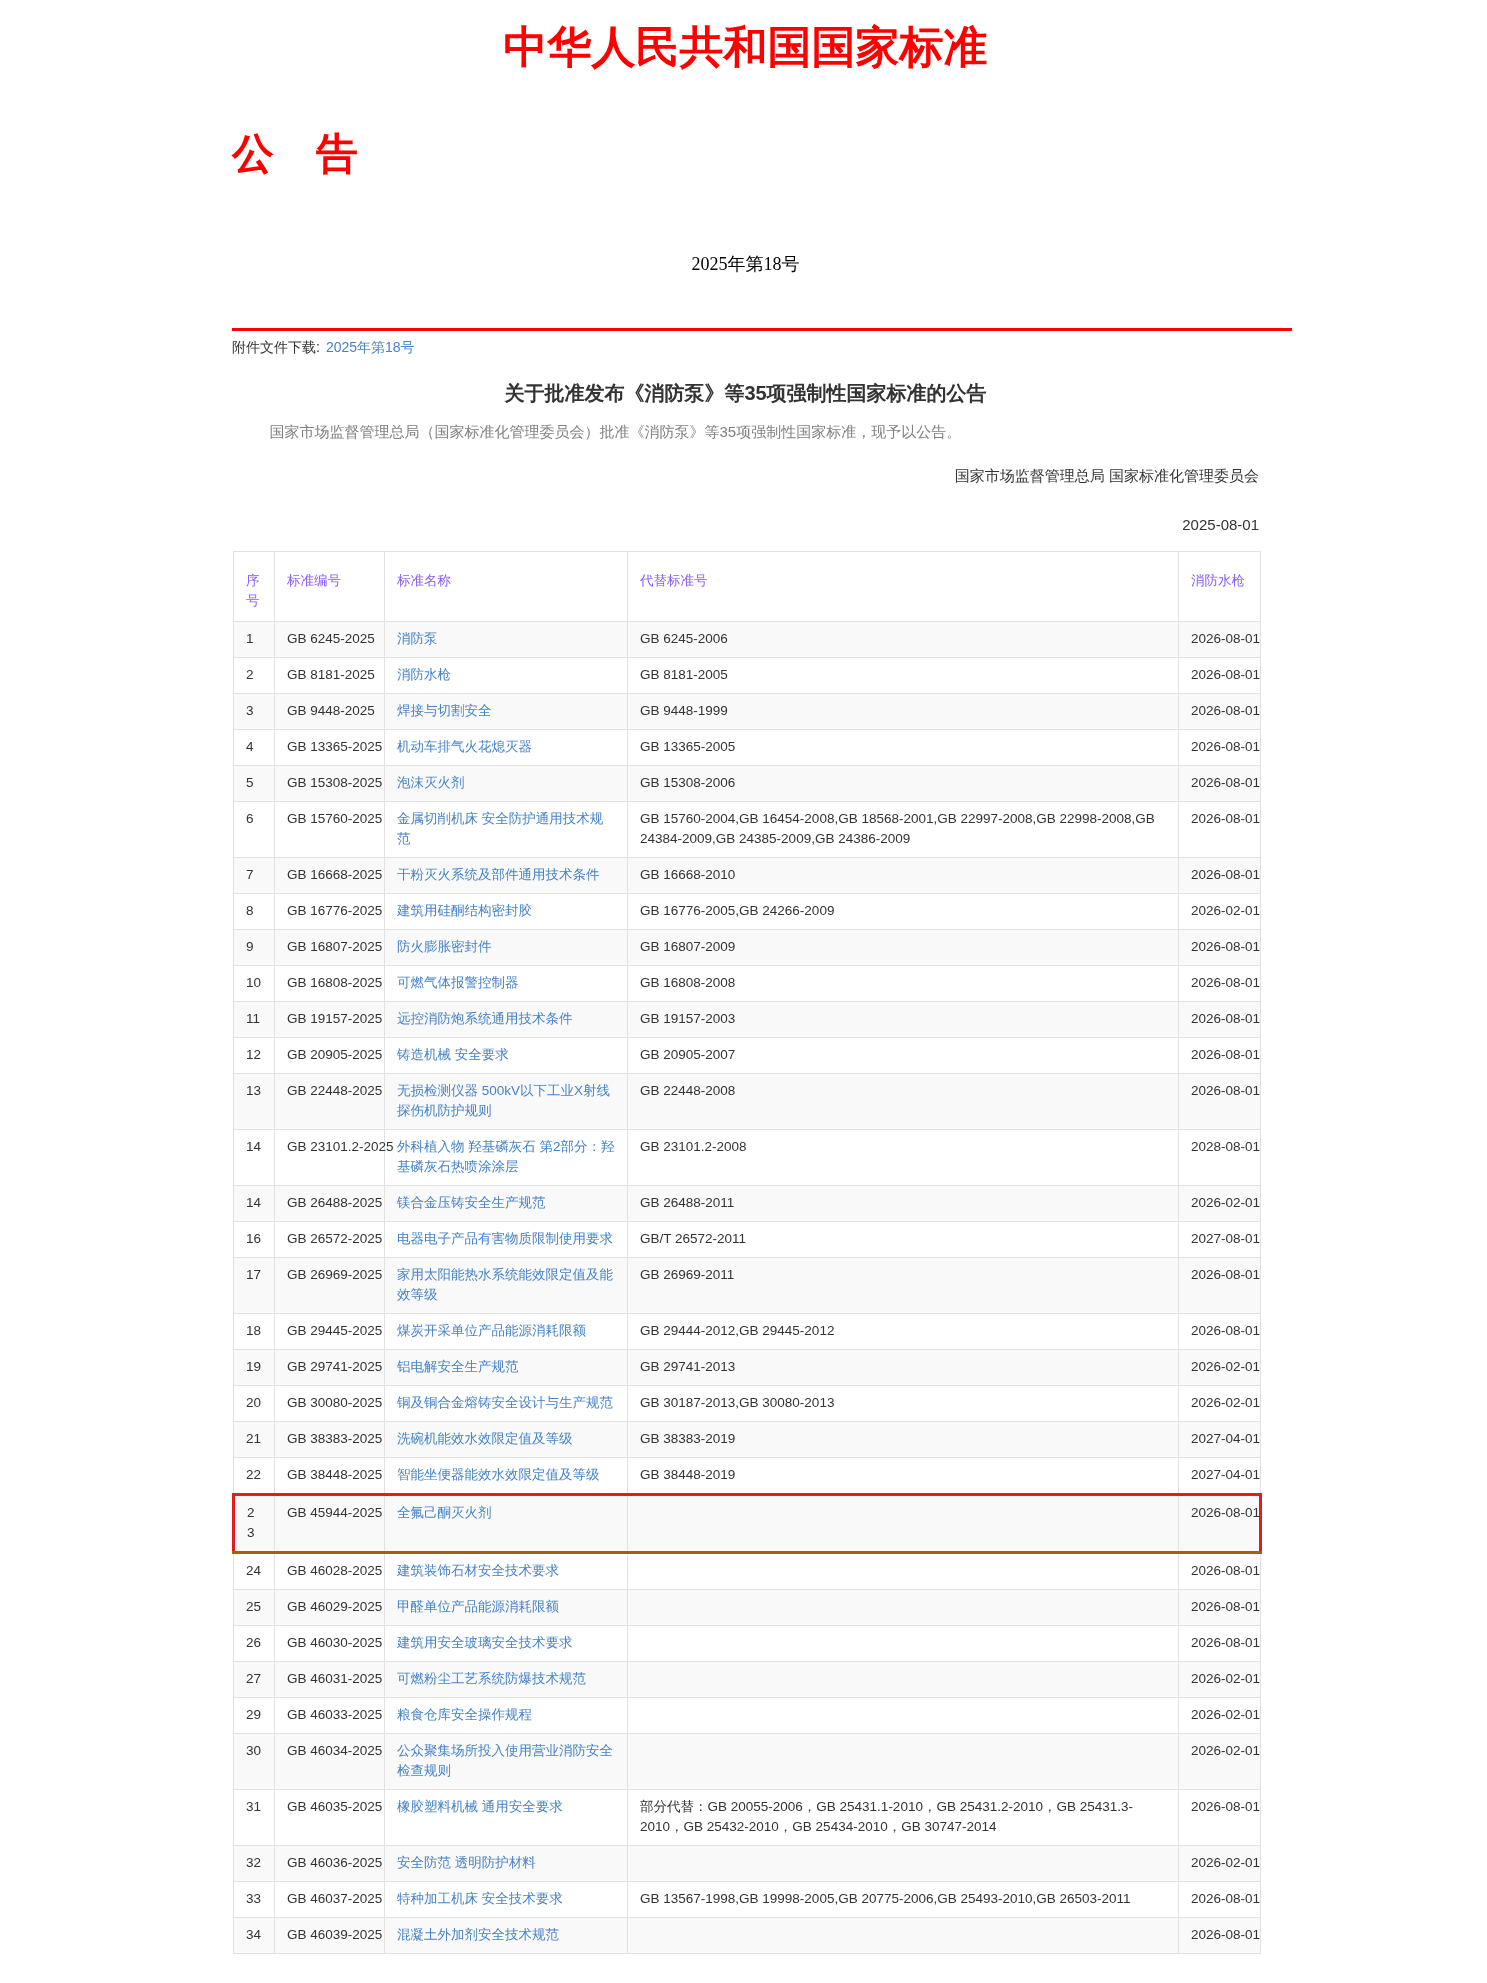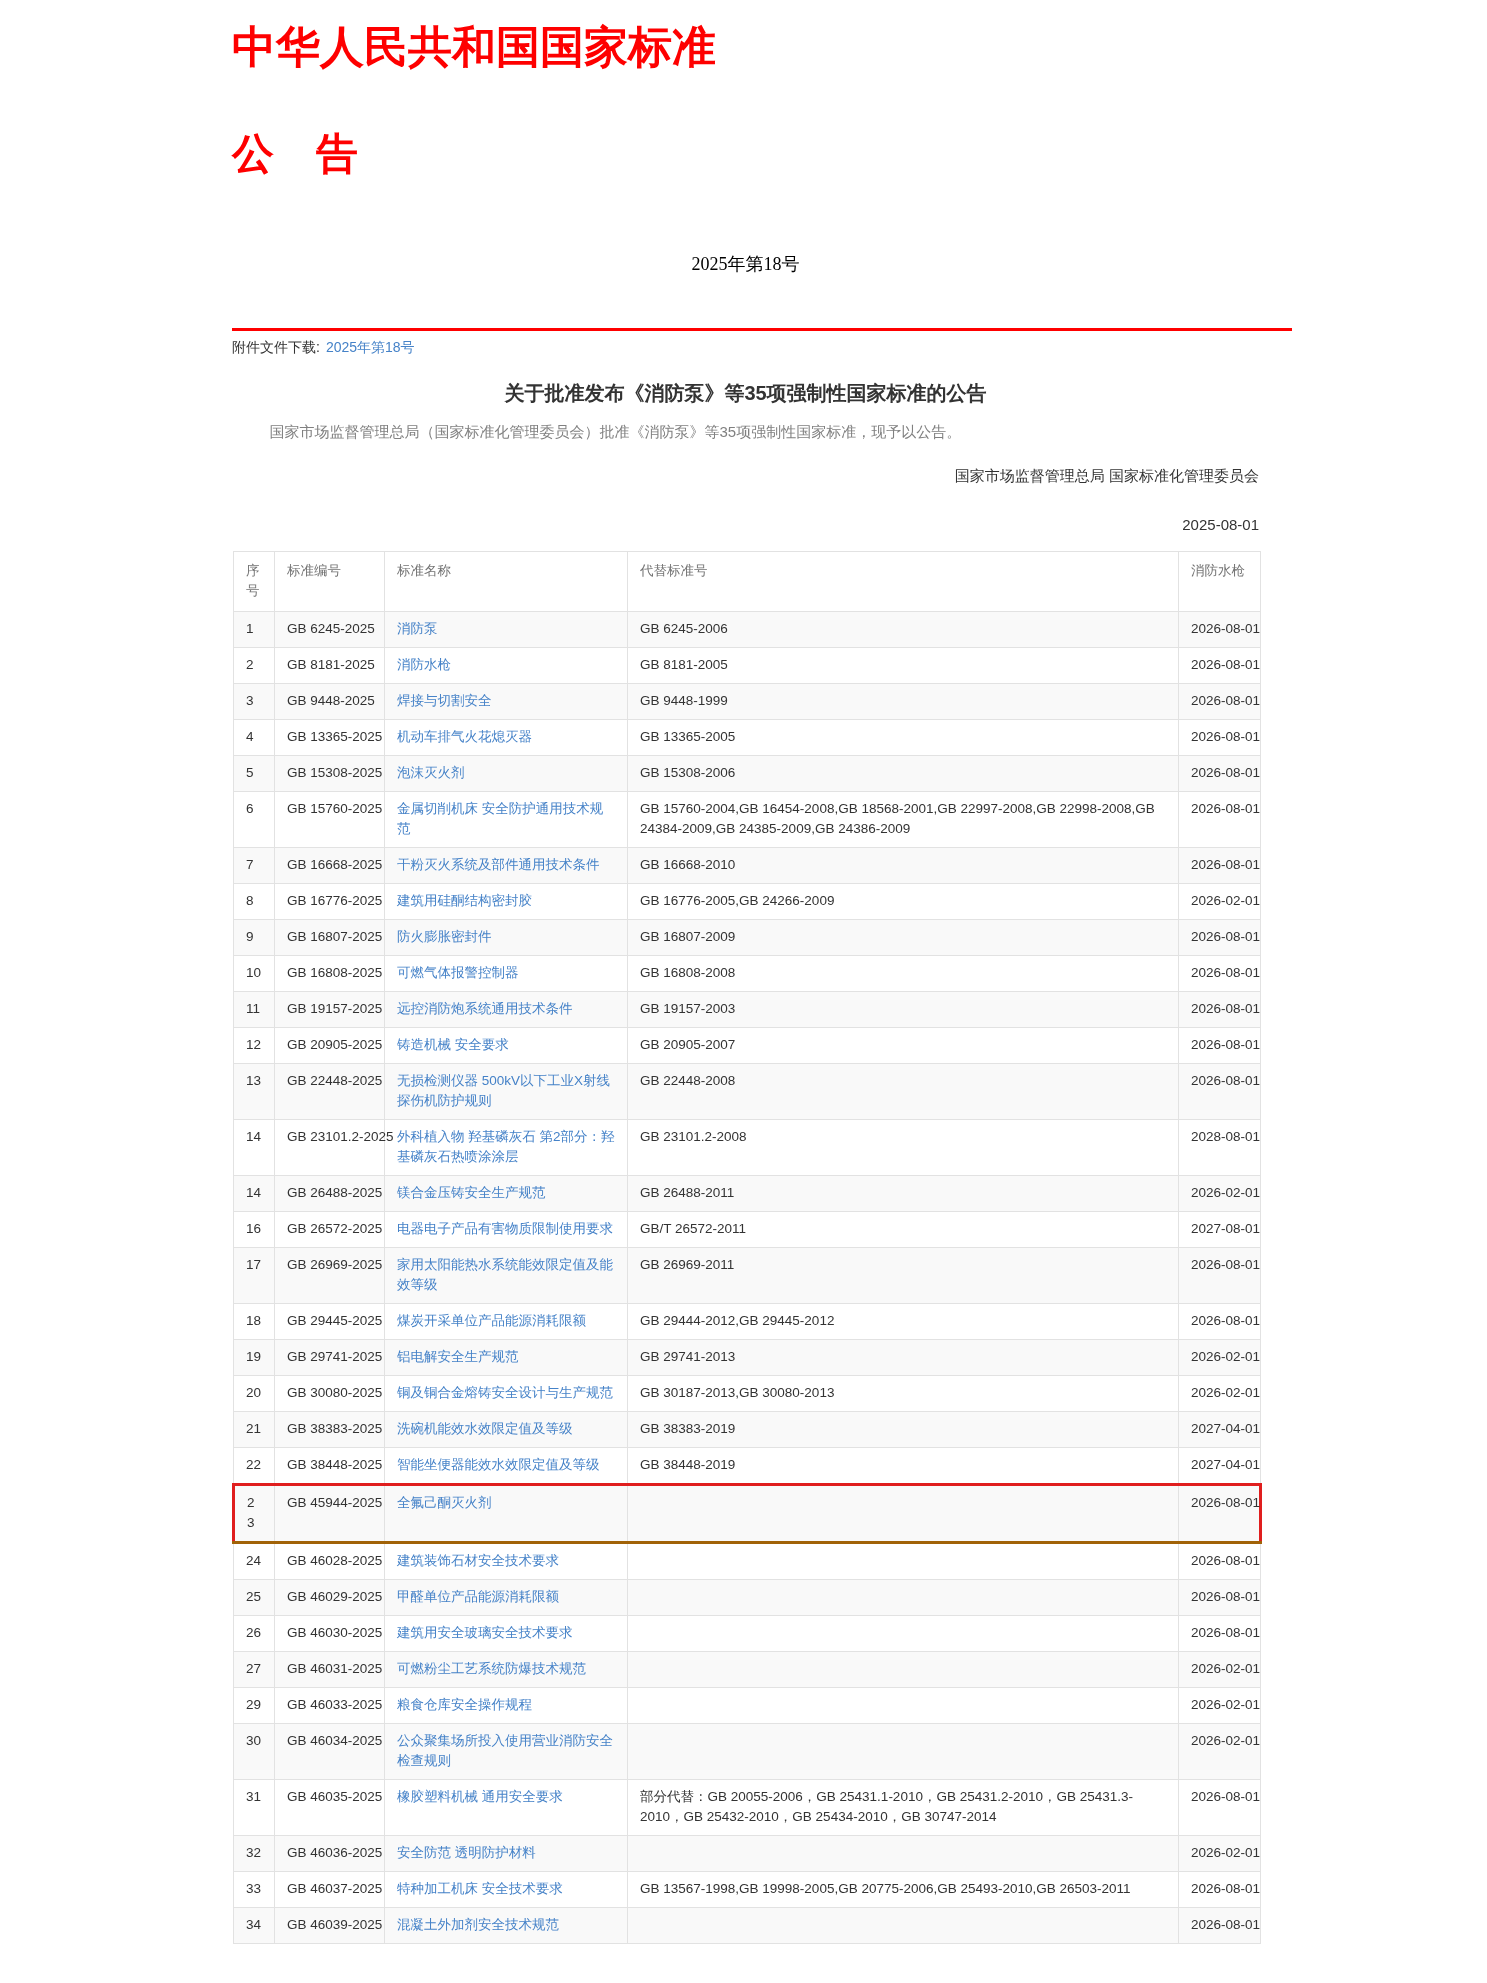--- a/index.html
+++ b/index.html
@@ -1,22 +1,22 @@
 <!DOCTYPE html>
 <html><head>
 <meta charset="utf-8">
 <style>
   html,body{margin:0;padding:0;background:#ffffff;}
   body{width:1487px;height:1983px;overflow:hidden;
        font-family:"Liberation Sans","DejaVu Sans",sans-serif;color:#333;}
   .content{margin-left:232px;width:1027px;}
 
   
-  .doc-title{margin:0;padding-top:23px;font-family:"Liberation Serif","DejaVu Serif",serif;
-             font-weight:700;font-size:44px;line-height:1.15;text-align:left;color:#fe0000;}
+  .doc-title{margin:12px;padding-top:11px;font-family:"Liberation Serif","DejaVu Serif",serif;
+             font-weight:700;font-size:44px;line-height:1.15;text-align:center;color:#fe0000;}
   .doc-subtitle{margin-top:56px;font-family:"Liberation Serif","DejaVu Serif",serif;
                 font-weight:700;font-size:42px;line-height:1.15;text-align:left;color:#fe0000;}
   .issue-number{margin-top:74px;font-family:"Liberation Serif","DejaVu Serif",serif;
                 font-size:18px;line-height:24px;text-align:center;color:#000;}
 
   
   .red-rule{margin-top:52px;height:3px;width:1060px;background:#ff0000;}
   .attachment{margin-top:6px;font-size:14px;line-height:20px;color:#333;}
   .attachment a{margin-left:6px;}
   a{color:#4582c8;text-decoration:none;cursor:pointer;}
@@ -27,21 +27,21 @@
   .ann-body{margin:14px 0 0;font-size:15px;line-height:21px;color:#808080;text-indent:2.5em;}
   .signature{margin-top:24px;font-size:15px;line-height:20px;text-align:right;color:#333;}
   .pub-date{margin-top:29px;font-size:15px;line-height:20px;text-align:right;color:#333;}
 
   
   table.standards{margin-top:16px;width:1027px;border-collapse:collapse;table-layout:fixed;
                   font-size:13.5px;}
   table.standards th,table.standards td{border:1px solid #e2e2e2;padding:7px 12px 8px;
                   line-height:20px;text-align:left;vertical-align:top;font-weight:400;
                   word-break:break-word;}
-  table.standards th{padding:9px 12px 10px;color:#737373;background:#fff;}
+  table.standards th{padding:19px 12px 10px;color:#8b5cf6;background:#fff;}
   table.standards td{color:#333;}
   td.c-no{padding-left:10px;}
   td.c-code,td.c-date{white-space:nowrap;padding-right:4px;}
   tbody tr:nth-child(odd){background:#f9f9f9;}
   tbody tr:nth-child(even){background:#ffffff;}
   
   tr.highlighted td{border-top:3px solid #e01e1e;border-bottom:3px solid #a16207;}
   tr.highlighted td:first-child{border-left:3px solid #e01e1e;}
   tr.highlighted td:last-child{border-right:3px solid #e01e1e;}
 </style>

